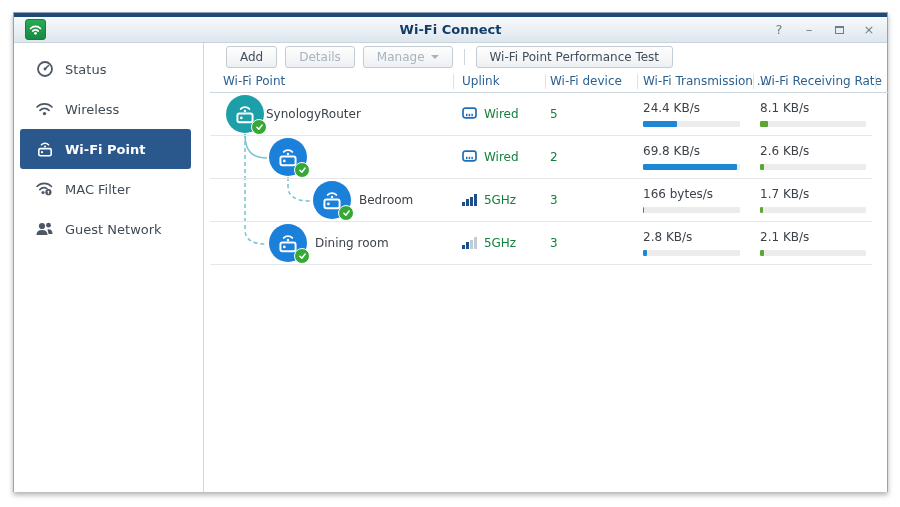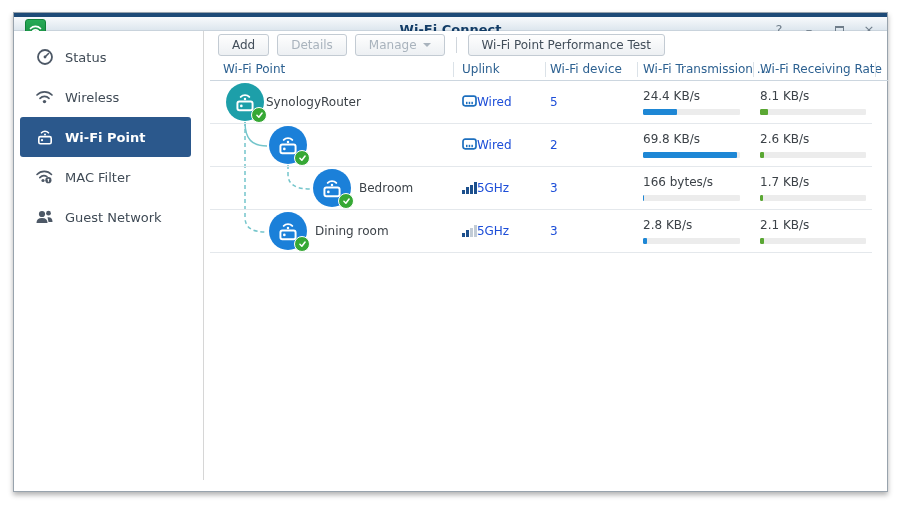--- a/index.html
+++ b/index.html
@@ -3,21 +3,21 @@
 <meta charset="utf-8">
 <style>
   * { margin:0; padding:0; box-sizing:border-box; }
   html,body { width:900px; height:507px; background:#fff; font-family:"DejaVu Sans","Liberation Sans",sans-serif; overflow:hidden; }
 
   .window { position:absolute; left:13px; top:12px; width:875px; height:480px;
             background:#fff; border:1px solid #98a3ad; box-shadow:0 3px 5px rgba(0,0,0,.3); }
   .topstrip { height:4px; background:#1d4a77; }
 
   
-  .titlebar { position:relative; height:14px; background:linear-gradient(#f8fafc,#dde6ee);
+  .titlebar { position:relative; height:26px; background:linear-gradient(#f8fafc,#dde6ee);
               border-bottom:1px solid #c9d3dc;text-decoration:underline; }
   .appicon { position:absolute; left:11px; top:2px; width:21px; height:21px; border-radius:3px;
              background:linear-gradient(#27ab56,#178a40); border:1px solid #11813a;
              display:flex; align-items:center; justify-content:center; }
   .wintitle { position:absolute; left:0; right:0; top:0; height:26px; line-height:25px;
               text-align:center; font-size:13px; font-weight:bold; color:#123c66; }
   .controls { position:absolute; right:10px; top:0; height:26px; display:flex; align-items:center; gap:14px;
               color:#6f7d8a; font-size:13px; }
   .ctl { width:16px; text-align:center; cursor:default; line-height:16px; }
   .ctl.max-box span { display:inline-block; width:9px; height:8px; border:1px solid #6f7d8a; border-top-width:2px; }
@@ -30,21 +30,21 @@
   .side-item { height:40px; display:flex; align-items:center; gap:11px; padding-left:15px;
                font-size:13px; color:#3f4a55; cursor:pointer; margin:0 12px 0 6px; border-radius:3px;text-align:center; }
   .side-item .sicon { width:19px; height:19px; display:flex; align-items:center; justify-content:center; color:#4d5866; }
   .side-item.selected { background:#2b588c; color:#fff; font-weight:bold; }
   .side-item.selected .sicon { color:#fff; }
 
   
   .main { position:relative; flex:1; }
 
   
-  .toolbar { position:absolute; left:14px; top:3px; display:flex; align-items:center; gap:8px; }
+  .toolbar { position:absolute; left:22px; top:3px; display:flex; align-items:center; gap:8px; }
   .btn { font-size:12px; color:#424e5a; background:linear-gradient(#fefefe,#edf0f3);
          border:1px solid #c3cbd3; border-radius:3px; padding:3px 13px; height:22px;
          display:flex; align-items:center; gap:6px; cursor:pointer; white-space:nowrap; }
   .btn.disabled { color:#a9b3bd; cursor:default; }
   .caret { width:0; height:0; border-left:4px solid transparent; border-right:4px solid transparent;
            border-top:4px solid #a9b3bd; }
   .tb-sep { width:1px; height:16px; background:#d0d6dc; margin:0 3px; }
 
   
   .thead { position:absolute; left:6px; top:28px; width:678px; height:22px;
@@ -57,22 +57,22 @@
   .row { position:relative; height:43px; border-bottom:1px solid #e4e8ec; z-index:1; }
   .topo-svg { position:absolute; left:0; top:0; z-index:0; pointer-events:none; }
 
   .node { position:absolute; top:2px; width:38px; height:38px; border-radius:50%;
           display:flex; align-items:center; justify-content:center; }
   .badge { position:absolute; right:-3px; bottom:-2px; width:16px; height:16px; border-radius:50%;
            background:#36a835; border:1.5px solid #fff; display:flex; align-items:center; justify-content:center; }
   .name-label { position:absolute; top:0; height:100%; display:flex; align-items:center;
                 font-size:12px; color:#3c4248; white-space:nowrap; }
 
-  .cell { position:absolute; top:0; height:100%; display:flex; align-items:center; 
-          font-size:12px; color:#1d4ed8; white-space:nowrap; }
+  .cell { position:absolute; top:0; height:100%; display:flex; align-items:center; gap:7px;
+          font-size:12px; color:#15803d; white-space:nowrap; }
   .cell.uplink { left:252px; }
   .cell.device { left:340px; }
 
   .ratecell { position:absolute; top:0; height:100%; font-size:12px; color:#3c4248; }
   .ratecell.tx { left:433px; }
   .ratecell.rx { left:550px; }
   .rateval { position:absolute; top:8px; white-space:nowrap; }
   .bar { position:absolute; top:28px; height:6px; background:#ececec; border-radius:1px; overflow:hidden; }
   .tx .bar { width:97px; }
   .rx .bar { width:106px; }

